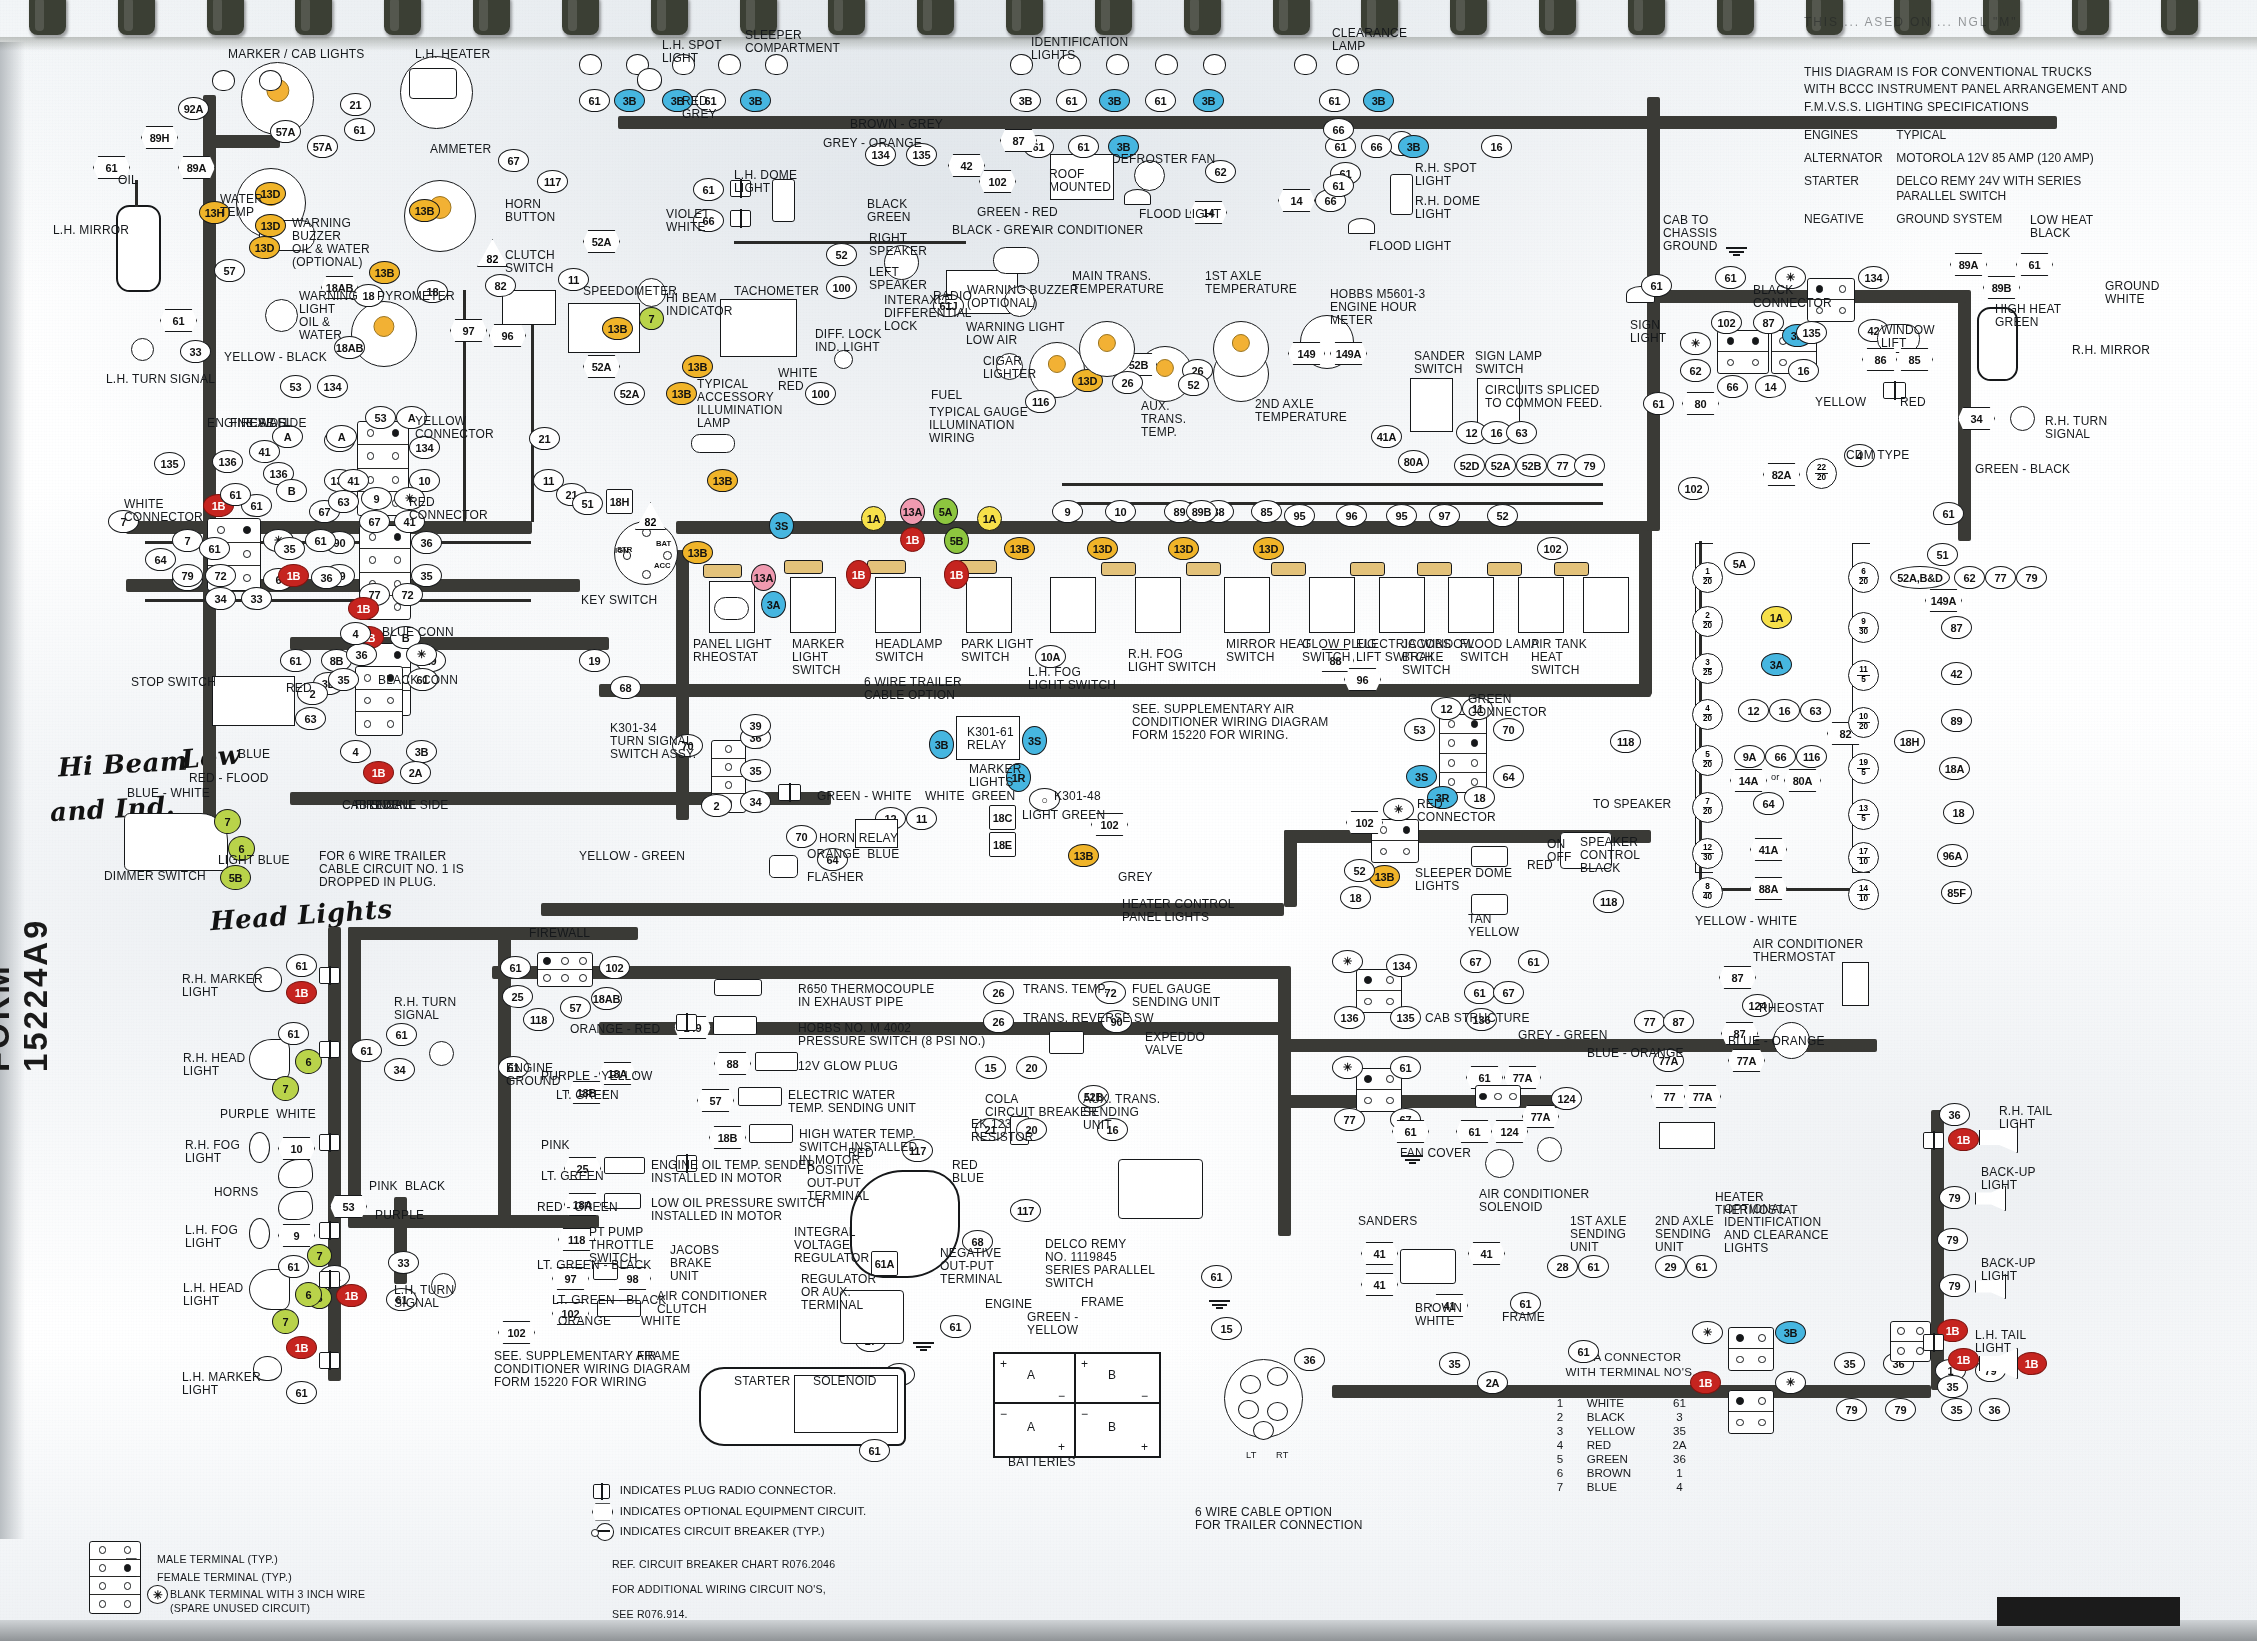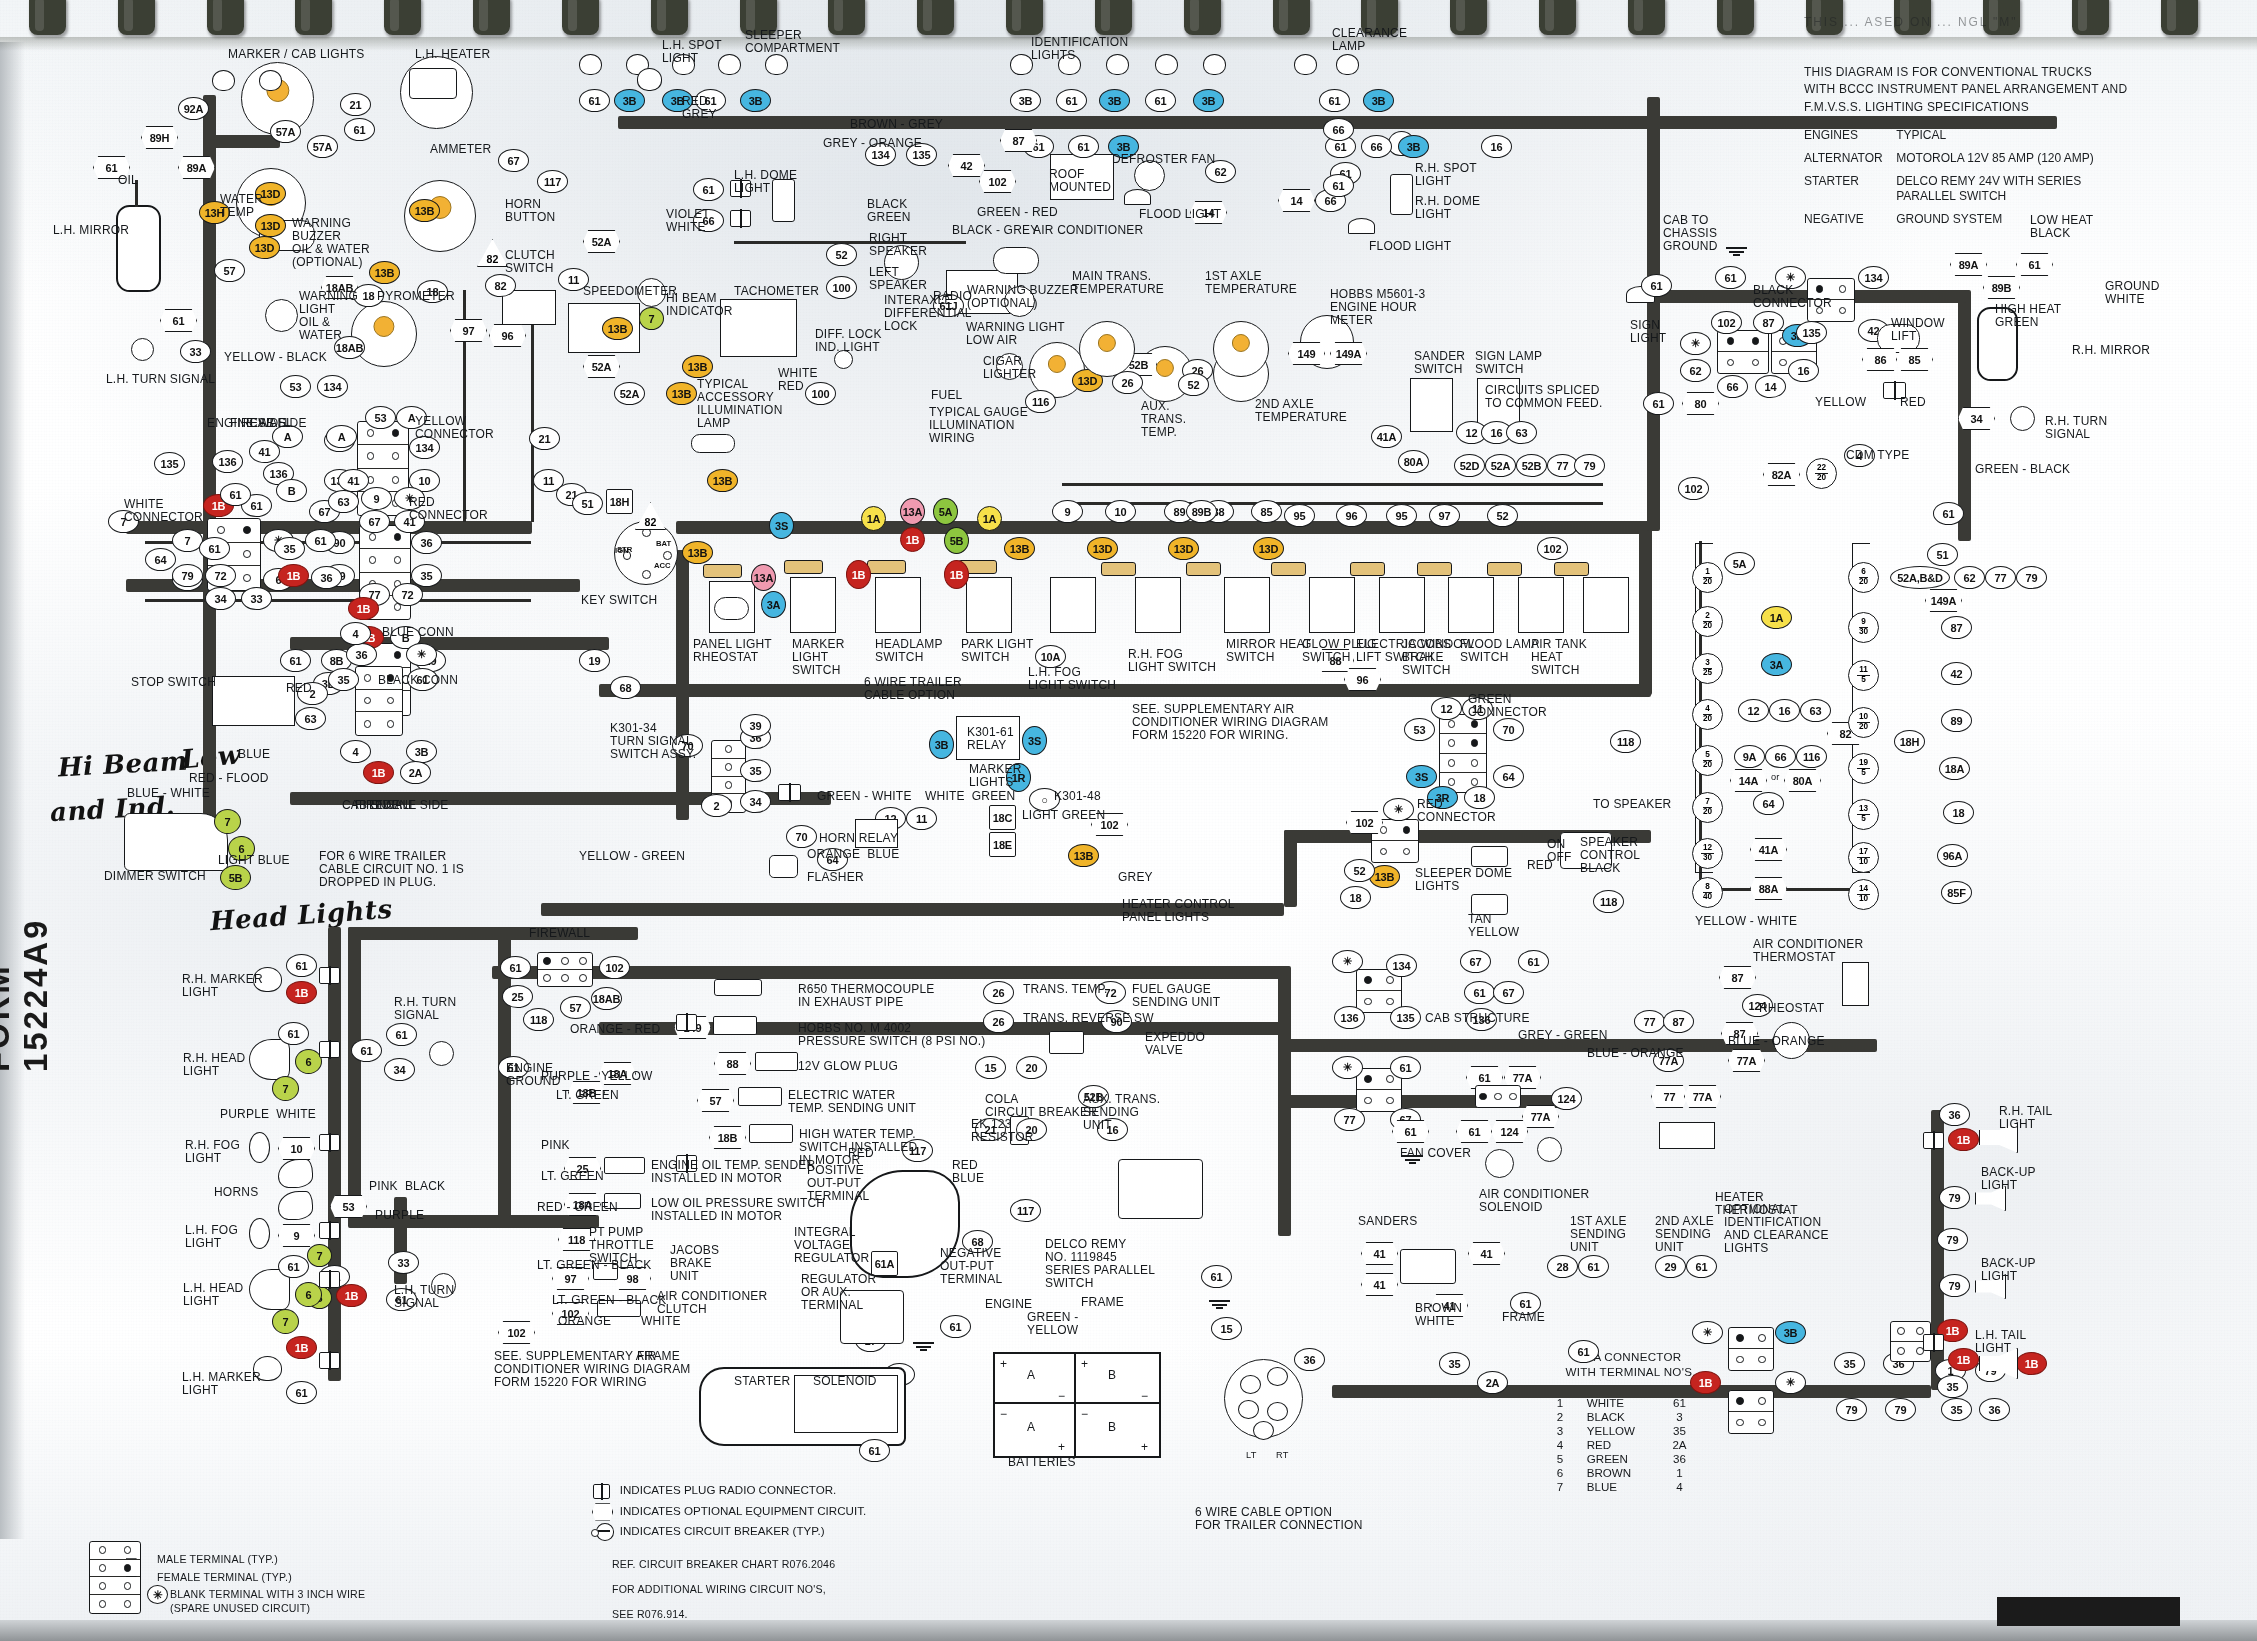--- a/index.html
+++ b/index.html
@@ -1468,21 +1468,21 @@
       <div class="lbl" style="left: 1630px; top: 319px;">SIGN
 LIGHT</div>
       <div class="lbl" style="left: 1753px; top: 284px;">BLACK
 CONNECTOR</div>
       <div class="lbl" style="left: 1402px; top: 350px; margin-left: 12px;">SANDER
 SWITCH</div>
       <div class="lbl" style="left: 1475px; top: 350px;">SIGN LAMP
 SWITCH</div>
       <div class="lbl" style="left: 1485px; top: 384px;">CIRCUITS SPLICED
 TO COMMON FEED.</div>
-      <div class="lbl" style="left: 1881px; top: 317px; margin-left: 10px;">WINDOW
+      <div class="lbl" style="left: 1881px; top: 324px;">WINDOW
 LIFT</div>
       <div class="lbl" style="left: 2030px; top: 214px;">LOW HEAT
 BLACK</div>
       <div class="lbl" style="left: 1995px; top: 303px;">HIGH HEAT
 GREEN</div>
       <div class="lbl" style="left: 2105px; top: 280px;">GROUND
 WHITE</div>
       <div class="lbl" style="left: 2072px; top: 344px;">R.H. MIRROR</div>
       <div class="lbl" style="left: 2045px; top: 415px;">R.H. TURN
 SIGNAL</div>

